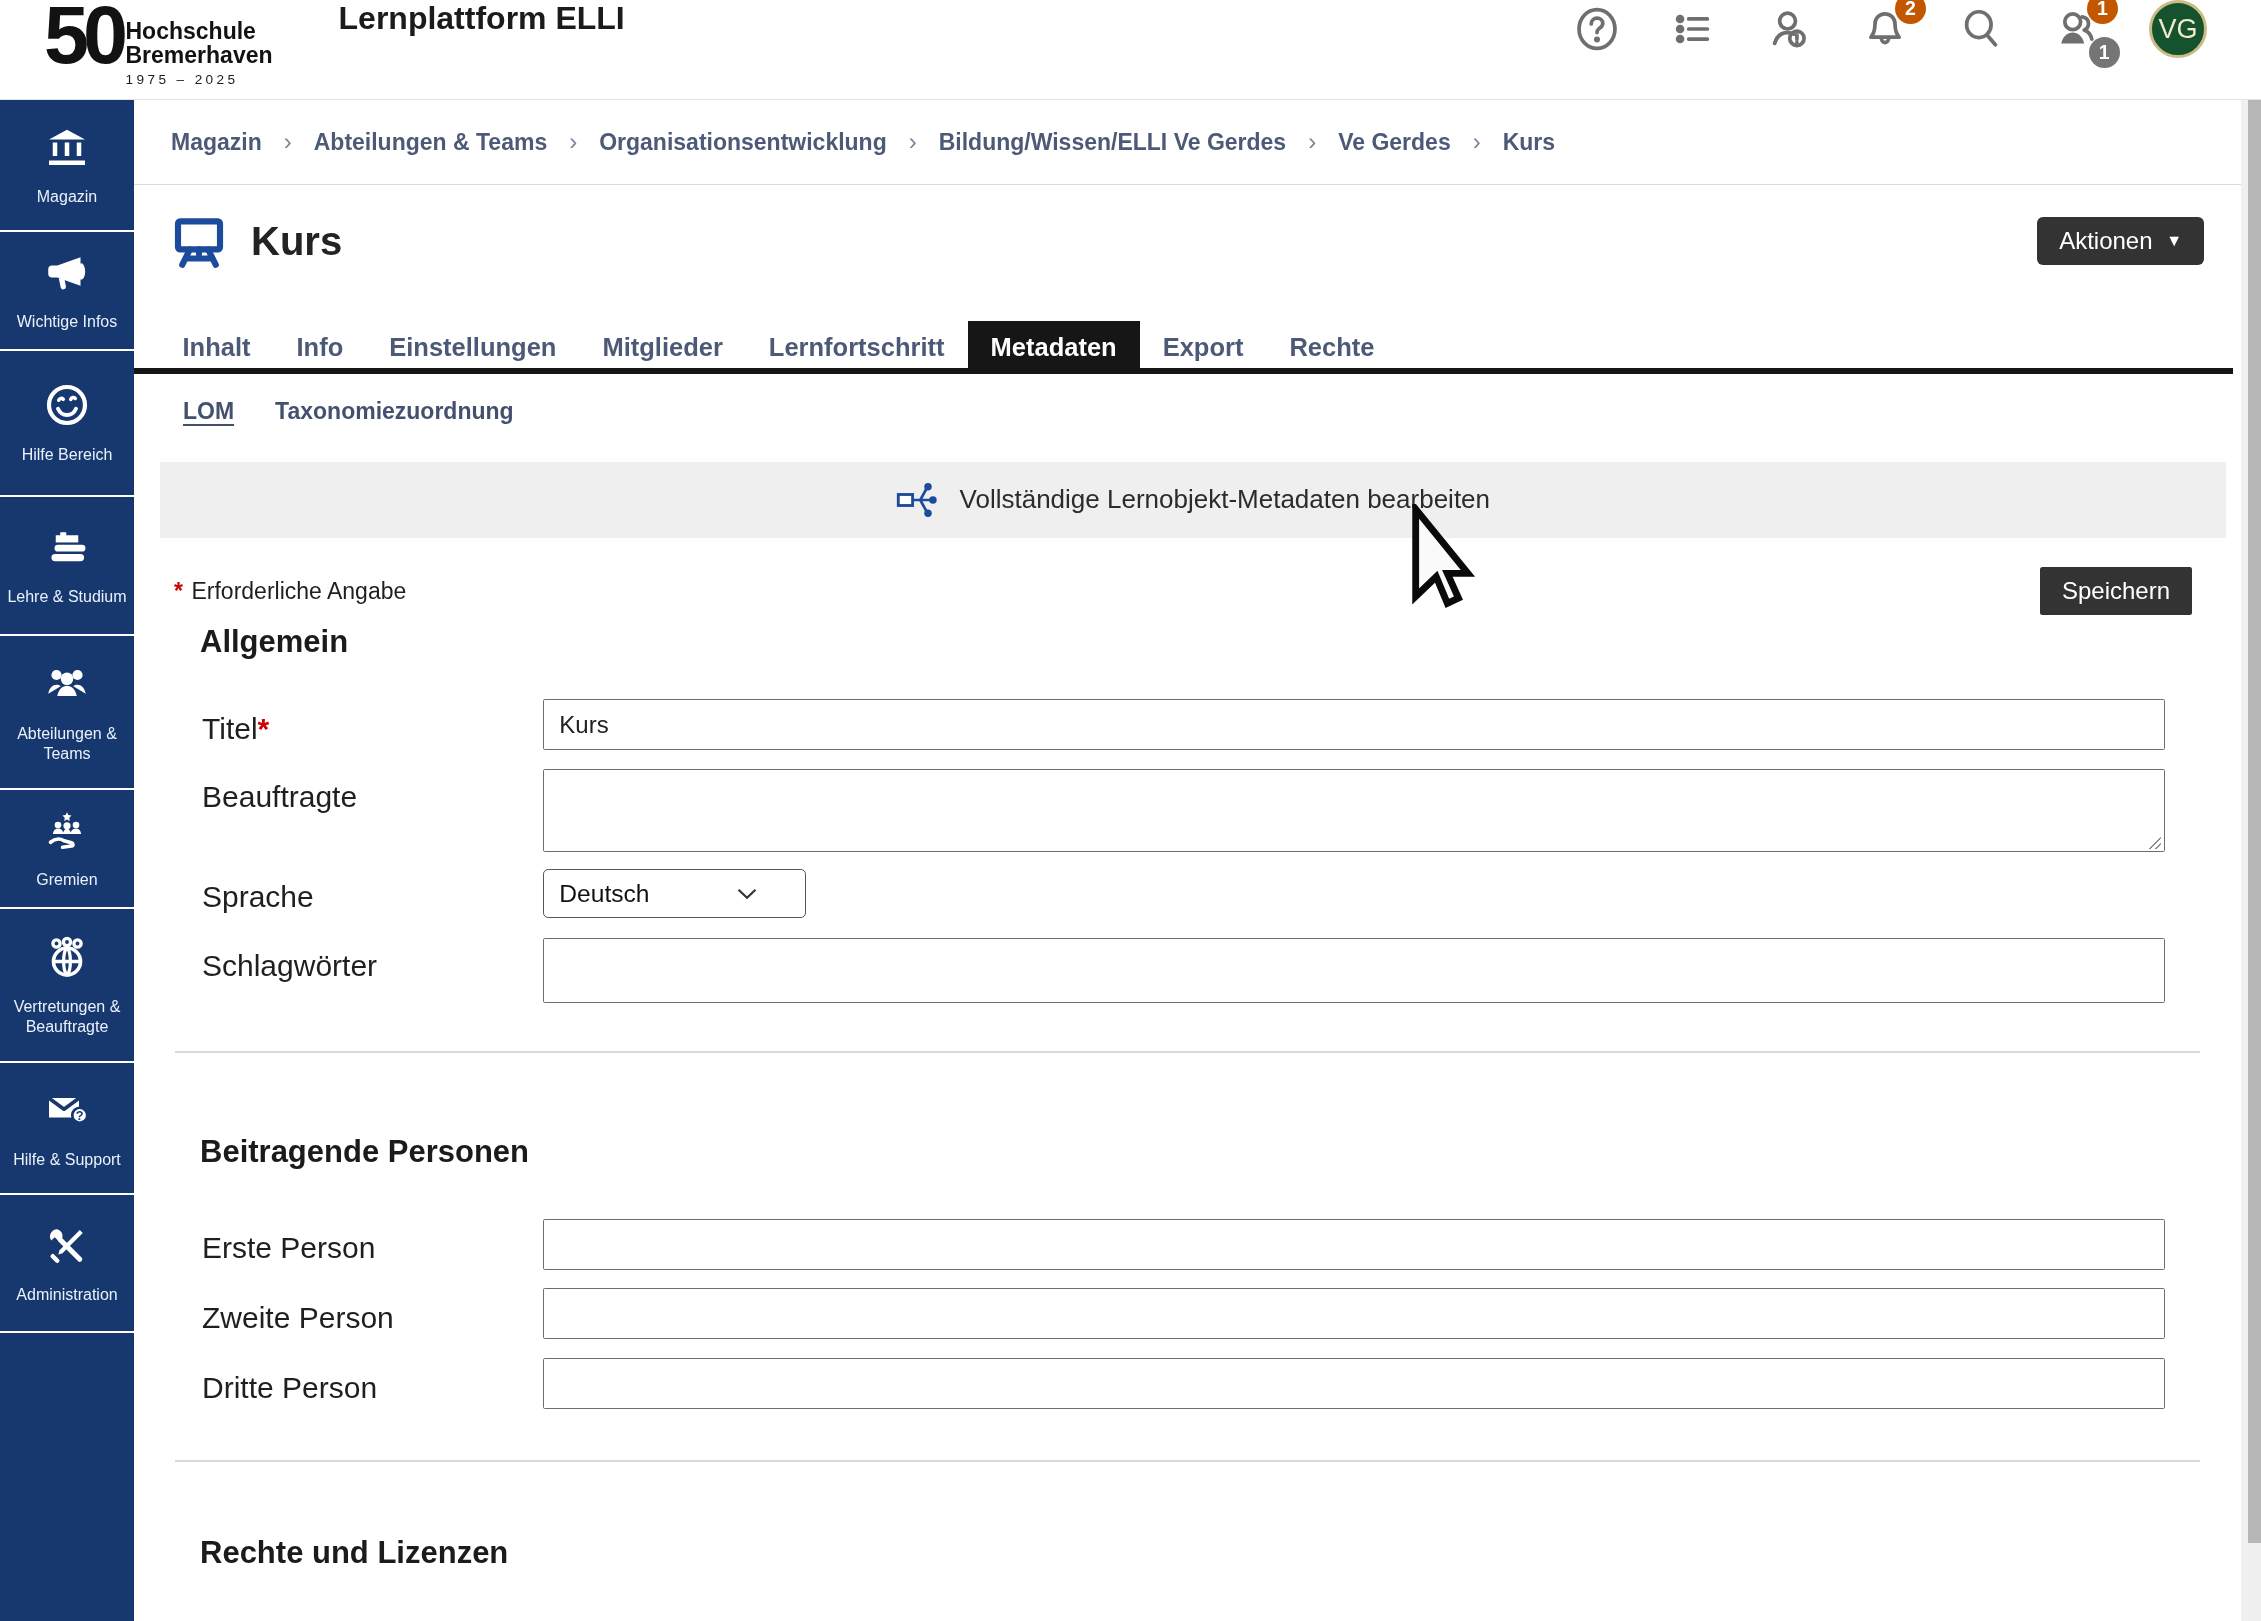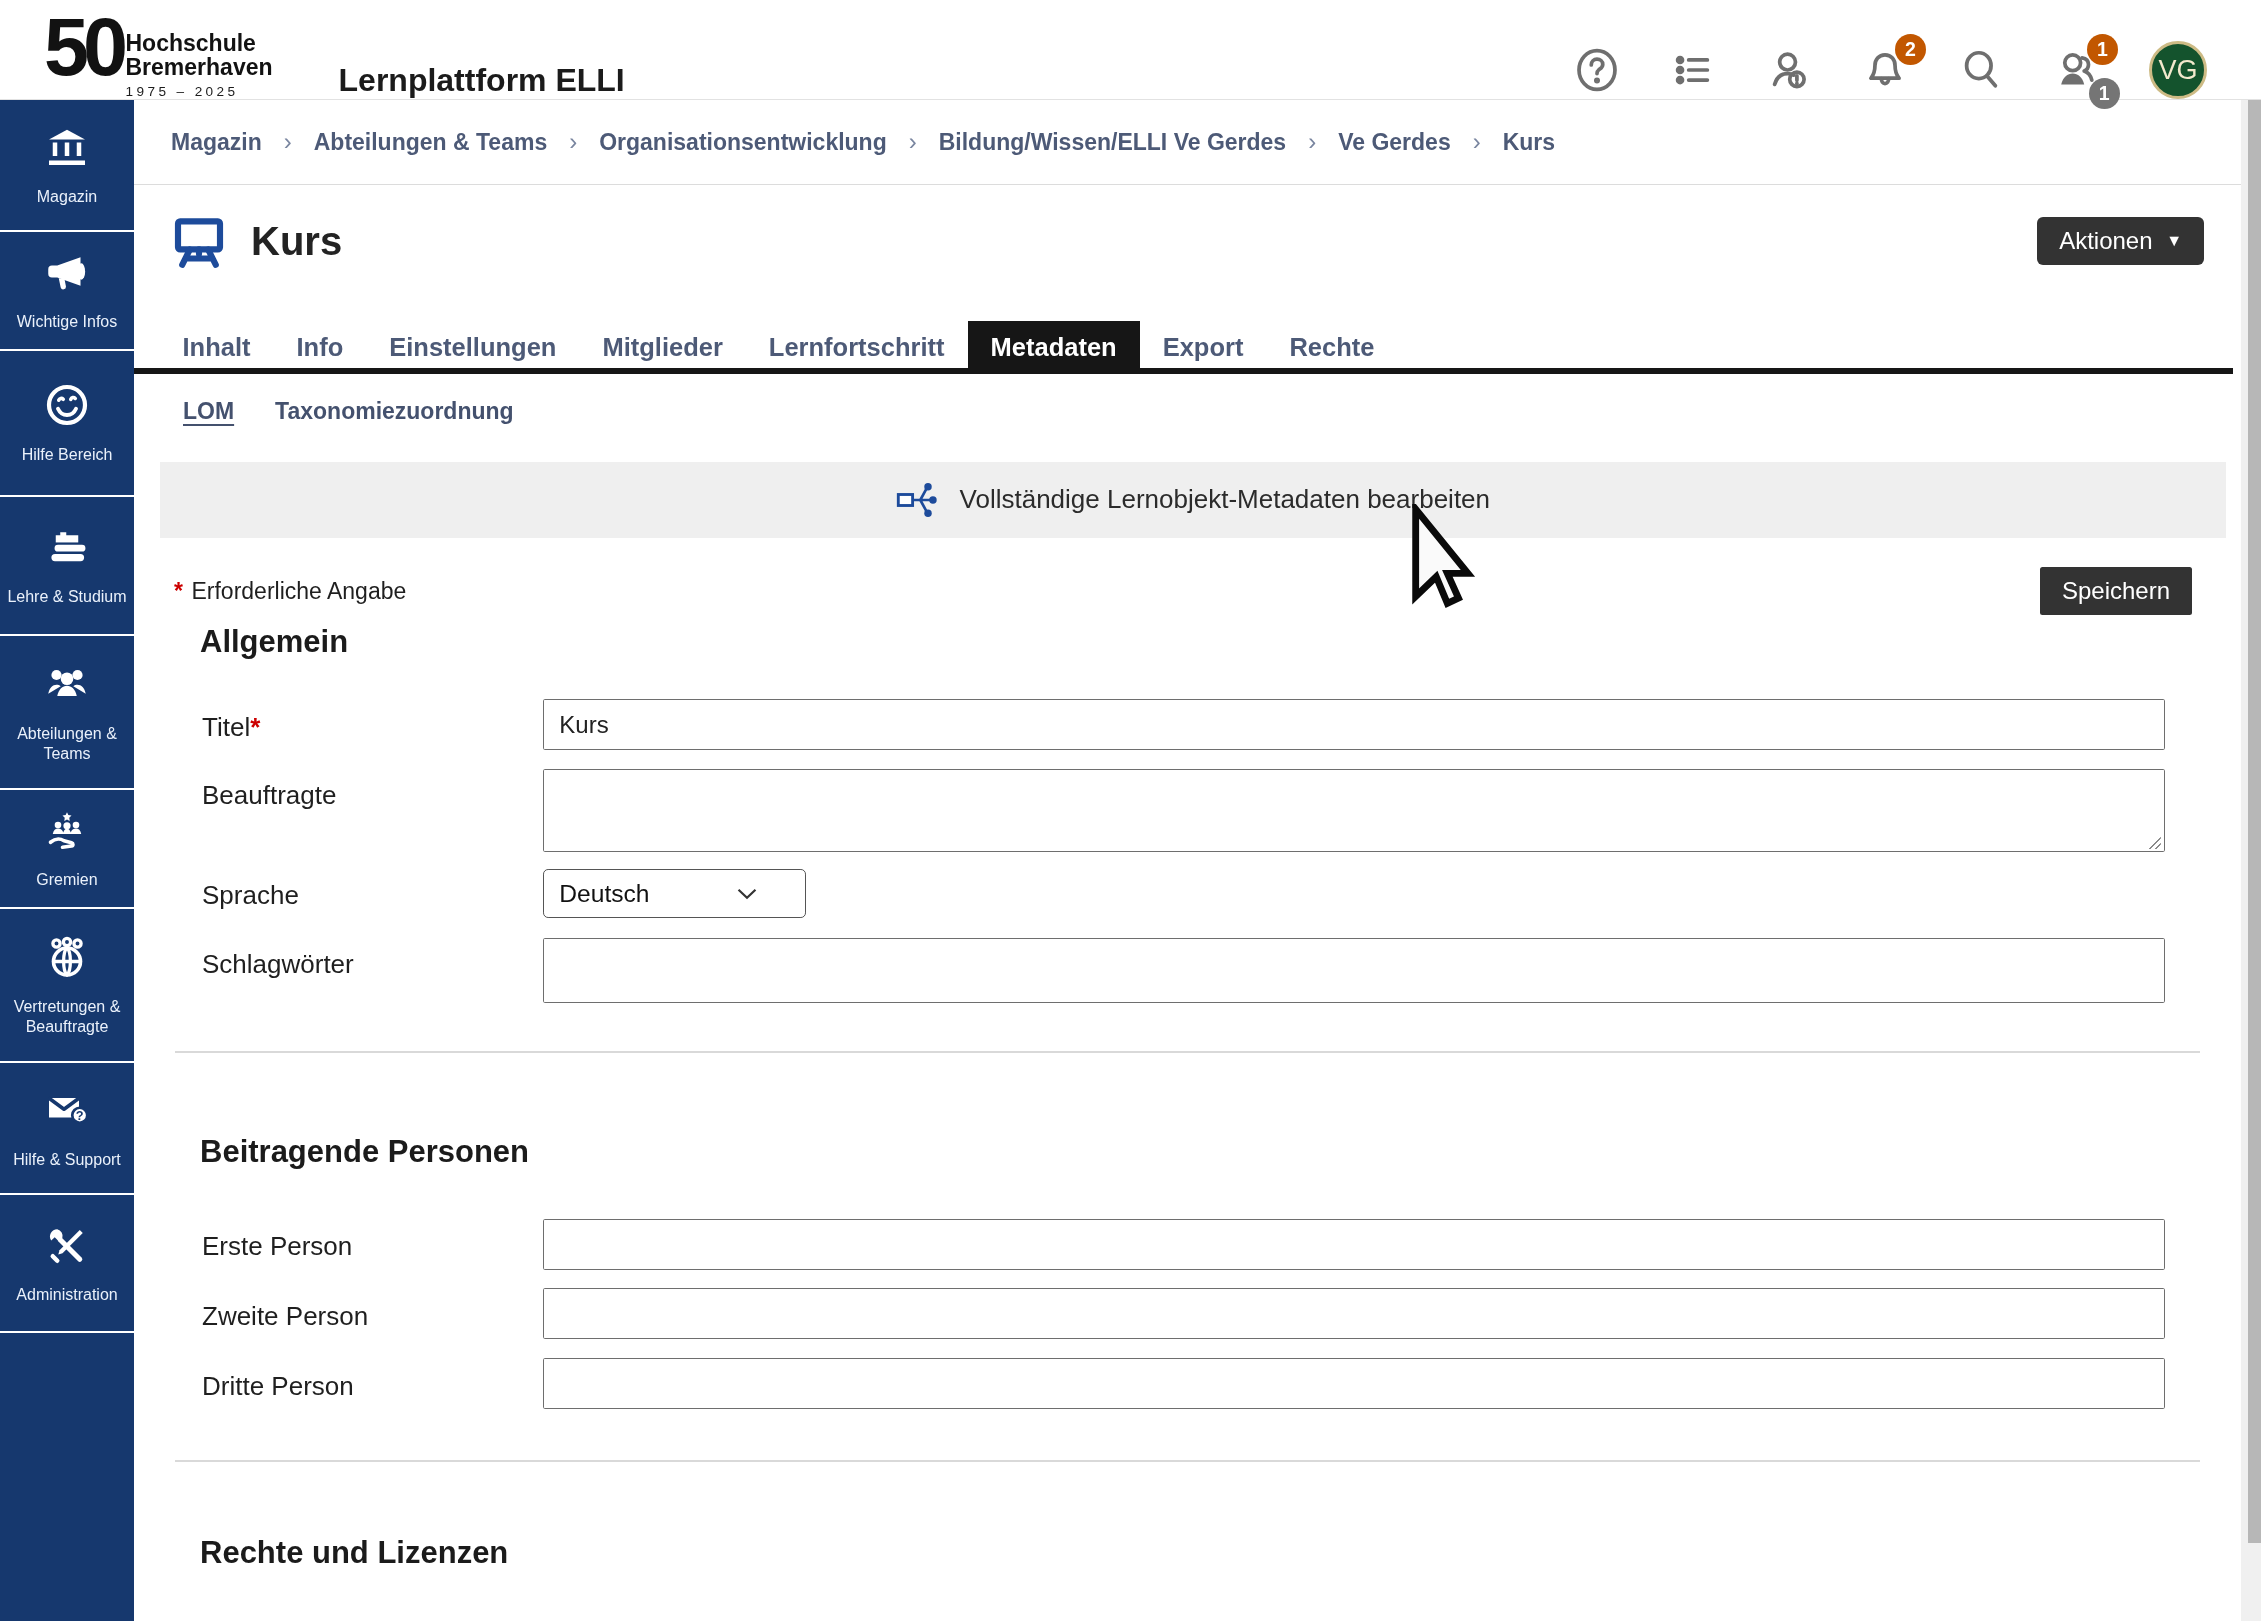--- a/index.html
+++ b/index.html
@@ -3,21 +3,21 @@
 <meta charset="utf-8">
 <style>
   * { box-sizing: border-box; margin: 0; padding: 0; }
   html,body { width: 2261px; height: 1621px; }
   body {
     position: relative; background: #fff; overflow: hidden;
     font-family: "Liberation Sans", sans-serif; color: #222;
   }
   
   .header { position: absolute; top:0; left:0; width:2261px; height:100px;
-    background:#fff; display:flex; align-items:flex-end; border-bottom:0.8px solid #e2e2e2; z-index:6; }
+    background:#fff; display:flex; align-items:flex-start; border-bottom:0.8px solid #e2e2e2; z-index:6; }
   .logo { margin-left:44px; display:flex; align-items:flex-start; }
   .logo-50 { font-size:81px; font-weight:800; line-height:0.88; letter-spacing:-6px; color:#121212; }
   .logo-text { display:flex; flex-direction:column; margin-left:3.4px; margin-top:20.4px; color:#121212; }
   .logo-line { font-size:23px; font-weight:700; line-height:1.04; }
   .logo-years { font-size:13.6px; letter-spacing:3.4px; margin-top:4.2px; color:#1c1c1c; }
   .app-title { margin-left:66px; font-size:32px; font-weight:700; color:#1b1b1b; }
   .header-icons { margin-left:auto; display:flex; align-items:center; gap:48px; margin-right:54px; }
   .hicon { position:relative; width:48px; height:48px; display:flex; align-items:center; justify-content:center; }
   .hicon svg { width:46px; height:46px; stroke:#6f6f6f; fill:none; stroke-width:2.6; stroke-linecap:round; stroke-linejoin:round; }
   .badge { position:absolute; top:-12px; right:-17px; min-width:31px; height:31px; padding:0 5.1px;
@@ -58,21 +58,21 @@
   .subtab { cursor:pointer; }
   .subtab.active { text-decoration:underline; text-underline-offset:5.1px; }
   .banner { margin:37px 15.3px 0 25.5px; height:76px; background:#efefef; display:flex; align-items:center;
     justify-content:center; gap:20.4px; font-size:26px; color:#2b2b2b; cursor:pointer; }
   .banner svg { width:44px; height:44px; }
   .note-row { margin:27px 49px 0 40px; height:53px; display:flex; align-items:center; justify-content:space-between; }
   .required-note { font-size:23px; color:#1f1f1f; }
   .req { color:#cc0000; font-weight:700; margin-right:8.5px; }
   .section-heading { margin:6.8px 0 0 66px; font-size:31px; font-weight:700; color:#1b1b1b; }
   .form-row { display:flex; align-items:flex-start; margin:18.7px 76px 0 68px; }
-  .form-row .flabel { width:341px; flex:0 0 341px; font-size:26px; color:#1f1f1f; padding-top:11px; }
+  .form-row .flabel { width:341px; flex:0 0 341px; font-size:30px; color:#1f1f1f; padding-top:11px; }
   .fld { flex:1; }
   .tinput { width:100%; height:51px; border:1.7px solid #6e6e6e; border-radius:1.7px; font-size:24px;
     padding:0 15.3px; font-family:"Liberation Sans",sans-serif; color:#222; background:#fff; }
   .tinput.tall { height:65px; }
   .tarea { width:100%; height:83px; border:1.7px solid #6e6e6e; border-radius:1.7px; font-size:24px;
     padding:8.5px 15.3px; font-family:"Liberation Sans",sans-serif; resize:none; position:relative; background:#fff; }
   .tarea-wrap { position:relative; flex:1; }
   .tarea-wrap::after { content:""; position:absolute; right:4.2px; bottom:6px; width:13.6px; height:13.6px;
     background:repeating-linear-gradient(135deg, transparent 0 2.5px, #8a8a8a 2.5px 4.2px);
     clip-path:polygon(100% 0,100% 100%,0 100%); pointer-events:none; }

